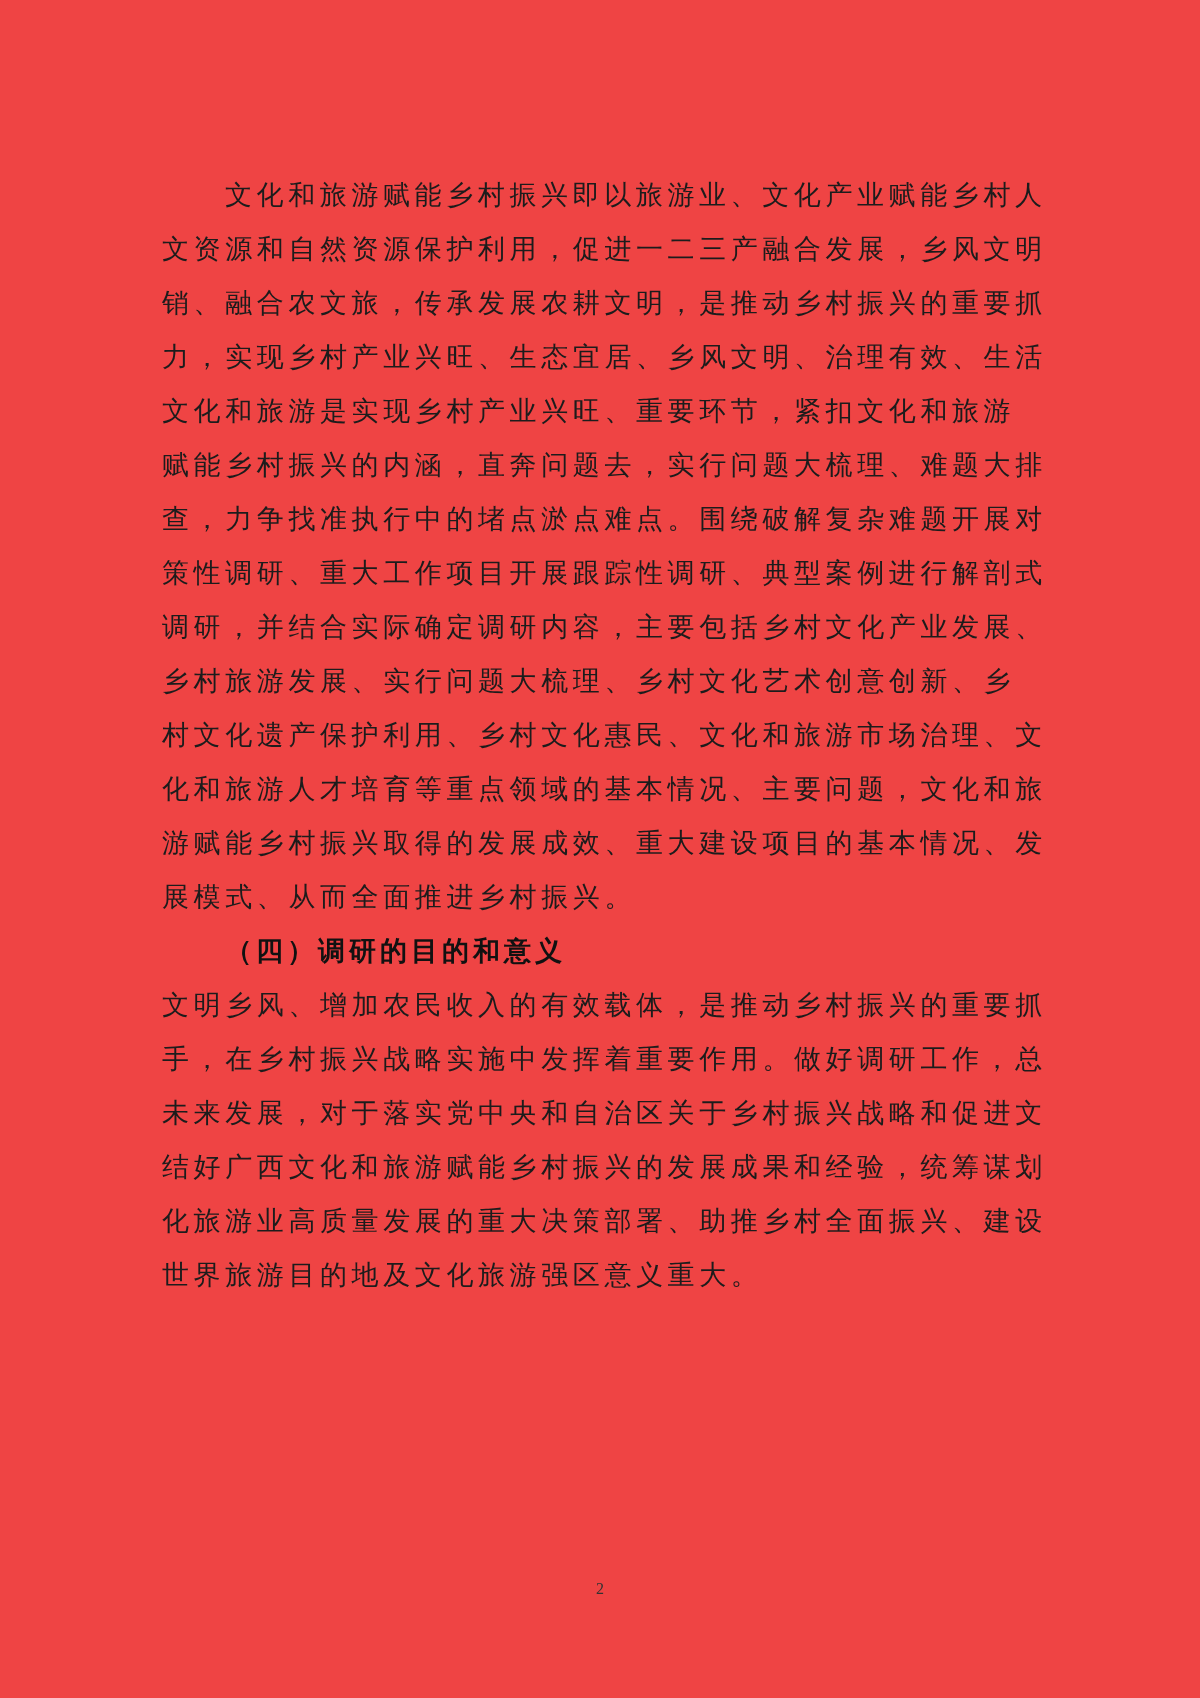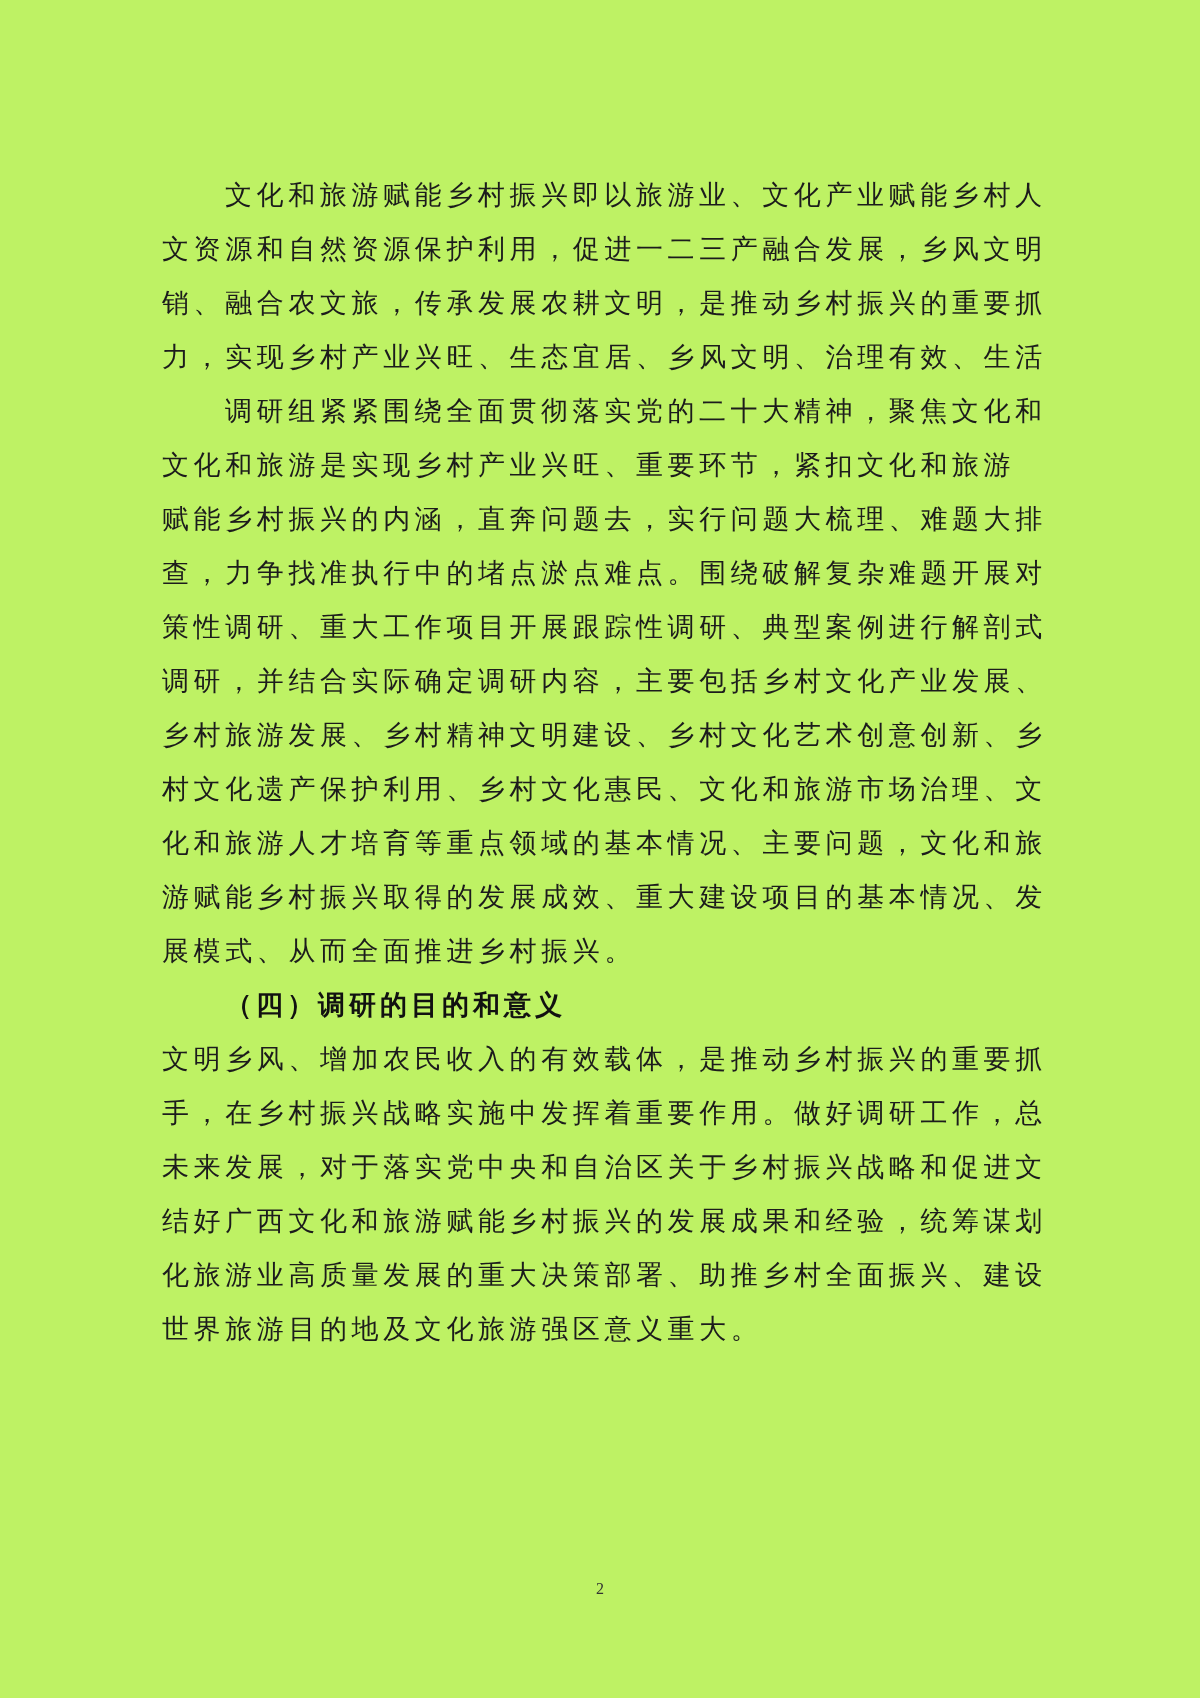--- a/index.html
+++ b/index.html
@@ -14,21 +14,21 @@
       overflow: hidden;
       font-family: "DejaVu Serif", "Liberation Serif", serif;
       color: #1a1a1a;
     }
     .page {
       position: absolute;
       left: 0;
       top: 0;
       width: 1200px;
       height: 1698px;
-      background: #bef264;
+      background: #ef4444;
     }
     .body-text {
       position: absolute;
       left: 162px;
       top: 168px;
       width: 900px;
     }
     .line {
       height: 54px;
       line-height: 54px;
@@ -69,27 +69,26 @@
   <div class="body-text">
 
     <div>
       <div class="line indent">文化和旅游赋能乡村振兴即以旅游业、文化产业赋能乡村人</div>
       <div class="line">文资源和自然资源保护利用，促进一二三产融合发展，乡风文明</div>
       <div class="line">销、融合农文旅，传承发展农耕文明，是推动乡村振兴的重要抓</div>
       <div class="line">力，实现乡村产业兴旺、生态宜居、乡风文明、治理有效、生活</div>
     </div>
 
     <div>
-      <div class="line indent">调研组紧紧围绕全面贯彻落实党的二十大精神，聚焦文化和</div>
       <div class="line">文化和旅游是实现乡村产业兴旺、重要环节，紧扣文化和旅游</div>
       <div class="line">赋能乡村振兴的内涵，直奔问题去，实行问题大梳理、难题大排</div>
       <div class="line">查，力争找准执行中的堵点淤点难点。围绕破解复杂难题开展对</div>
       <div class="line">策性调研、重大工作项目开展跟踪性调研、典型案例进行解剖式</div>
       <div class="line">调研，并结合实际确定调研内容，主要包括乡村文化产业发展、</div>
-      <div class="line">乡村旅游发展、乡村精神文明建设、乡村文化艺术创意创新、乡</div>
+      <div class="line">乡村旅游发展、实行问题大梳理、乡村文化艺术创意创新、乡</div>
       <div class="line">村文化遗产保护利用、乡村文化惠民、文化和旅游市场治理、文</div>
       <div class="line">化和旅游人才培育等重点领域的基本情况、主要问题，文化和旅</div>
       <div class="line">游赋能乡村振兴取得的发展成效、重大建设项目的基本情况、发</div>
       <div class="line">展模式、从而全面推进乡村振兴。</div>
     </div>
 
     <div class="heading">（四）调研的目的和意义</div>
 
     <div>
       <div class="line">文明乡风、增加农民收入的有效载体，是推动乡村振兴的重要抓</div>

